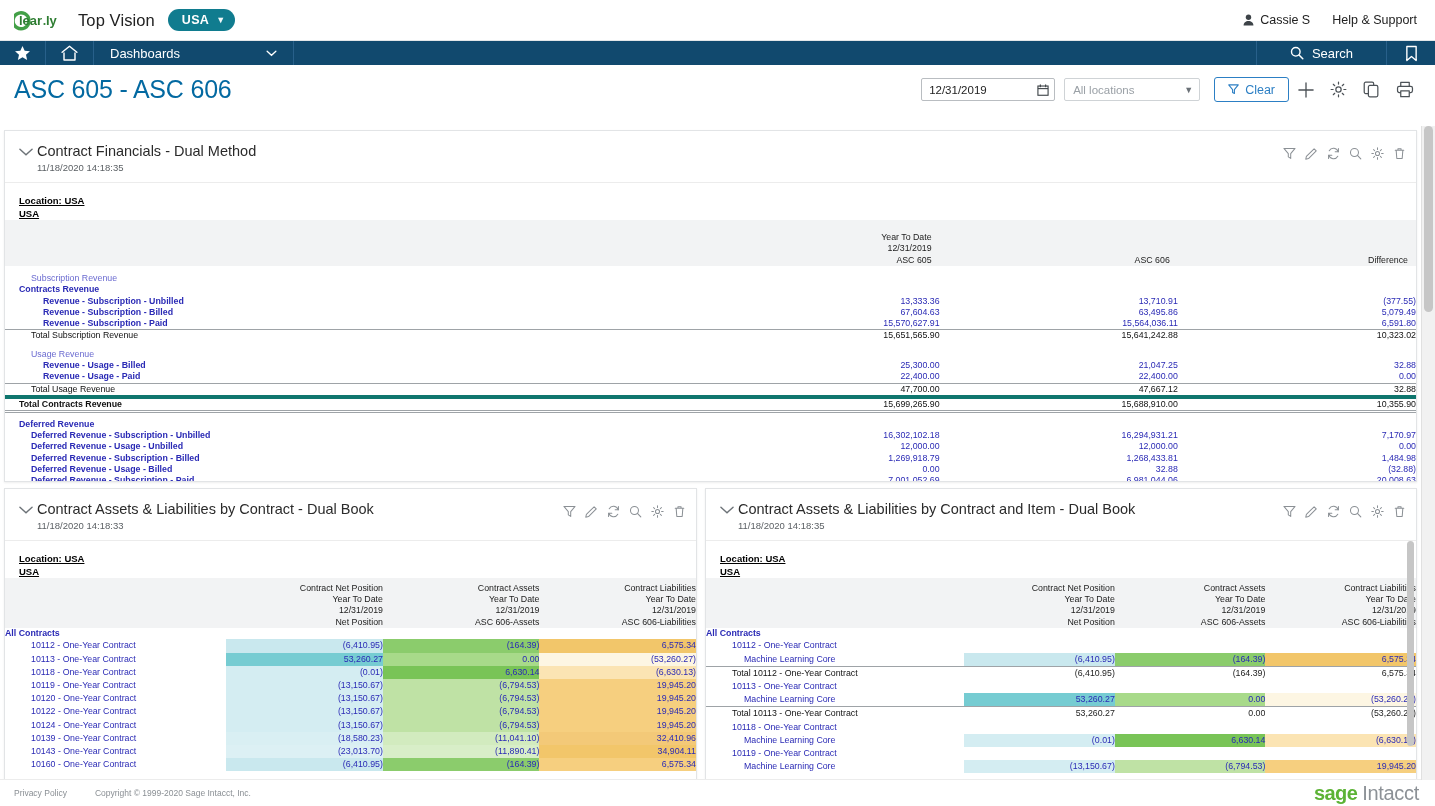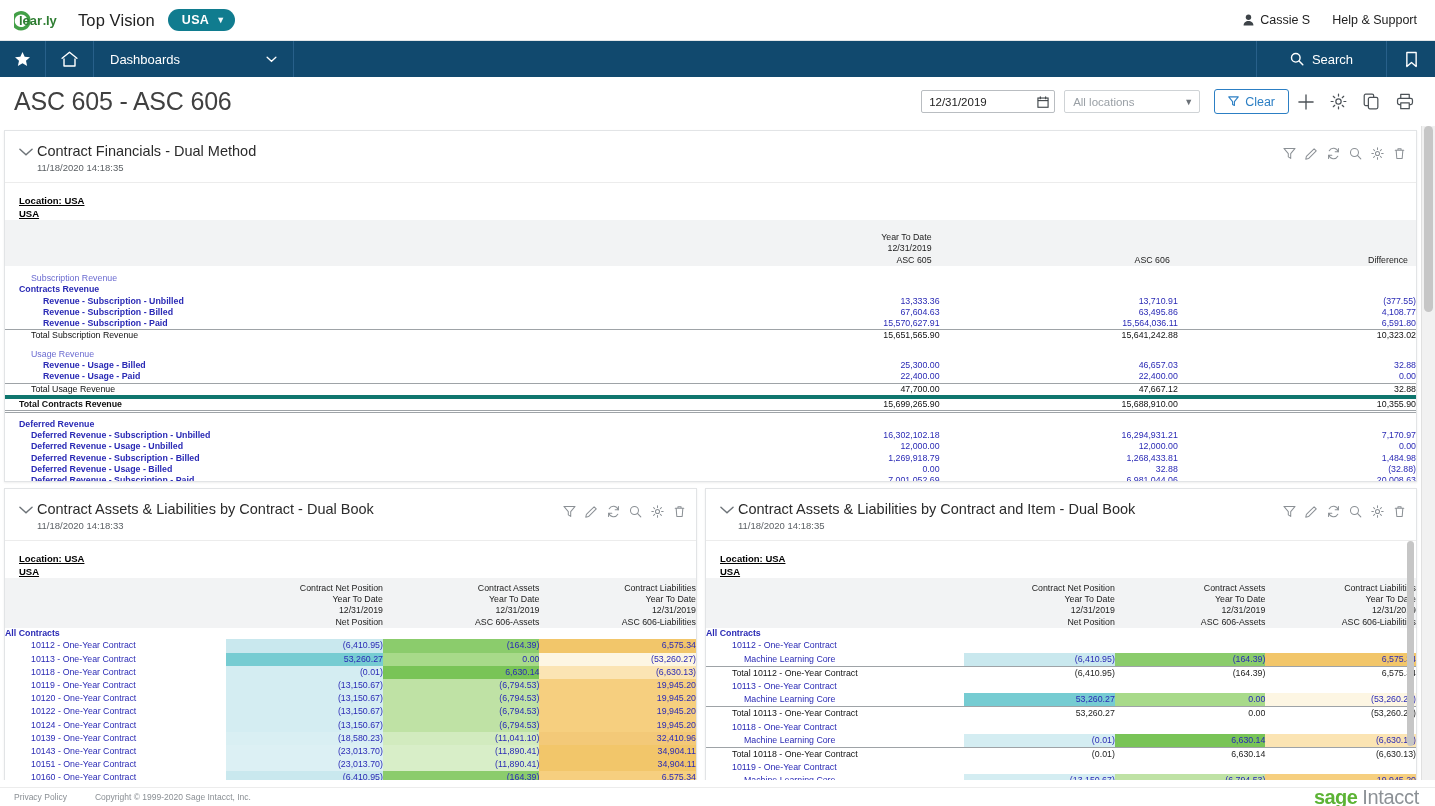--- a/index.html
+++ b/index.html
@@ -34,21 +34,21 @@
   .entity-pill .caret { font-size: 9px; opacity: .95; }
   .brand-right {
     margin-left: auto; display: flex; align-items: center; gap: 22px;
     padding-right: 4px;
   }
   .user-chip { display: flex; align-items: center; gap: 6px; font-size: 12.5px; color: #222; cursor: pointer; }
   .help-link { font-size: 12.5px; color: #222; cursor: pointer; }
 
   
   .navbar {
-    height: 36px; background: #11496e;
+    height: 24px; background: #11496e;
     display: flex; align-items: stretch;
     color: #fff;
   }
   .nav-cell {
     display: flex; align-items: center; justify-content: center;
     border-right: 1px solid #28608a; cursor: pointer;
   }
   .nav-star { width: 46px; }
   .nav-home { width: 48px; }
   .nav-dash {
@@ -62,21 +62,21 @@
   .nav-book { width: 48px; border-right: none; }
   .navbar svg { display: block; }
 
   
   .titlerow {
     height: 49px; background: #fff;
     display: flex; align-items: center;
     padding: 0 14px 0 14px;
     position: relative;
   }
-  .page-title { font-size: 25px; color: #404040; font-weight: 400; letter-spacing: -.2px; }
+  .page-title { font-size: 25px; color: #0369a1; font-weight: 400; letter-spacing: -.2px; }
   .title-tools { margin-left: auto; display: flex; align-items: center; gap: 0; }
   .date-field {
     width: 134px; height: 23px; border: 1px solid #b9bdc1; border-radius: 2px;
     display: flex; align-items: center; padding: 0 5px 0 7px;
     font-size: 11.5px; color: #222; background: #fff; cursor: text;
   }
   .date-field .val { flex: 1; }
   .loc-select {
     width: 136px; height: 23px; border: 1px solid #cfd3d6; border-radius: 2px;
     display: flex; align-items: center; padding: 0 6px 0 8px;
@@ -151,21 +151,21 @@
   .bold { font-weight: 700; }
   .tl-thin td { border-top: 1px solid #9ea3a7; }
   .tl-dbl td { border-top: 4px solid #0f766e; border-bottom: 3px double #9ea3a7; }
   .rowgap td { height: 7px; }
 
   
   .hc { text-align: right; padding-right: 8px; font-size: 8.8px; line-height: 13.2px; color: #2a2ab5; }
 
   
   .footer {
-    position: absolute; left: 0; right: 0; bottom: 0; height: 19px;
+    position: absolute; left: 0; right: 0; bottom: 0; height: 27px;
     background: #fff; border-top: 1px solid #ececec;
     display: flex; align-items: center; padding: 0 14px;
     z-index: 30;
   }
   .footer a, .footer span { font-size: 8.5px; color: #8a8f94; text-decoration: none; }
   .footer .priv { margin-right: 28px; cursor: pointer; }
   .sage-logo { margin-left: auto; display: flex; align-items: baseline; gap: 5px; padding-right: 2px; }
   .sage-logo .sage { color: #5cb335; font-size: 20px; font-weight: 700; letter-spacing: -.6px; }
   .sage-logo .intacct { color: #8c9196; font-size: 20px; font-weight: 400; letter-spacing: -.3px; }
 </style>
@@ -372,21 +372,21 @@
             <tr>
               <td class="lbl blue bold" style="padding-left:38px"><span>Revenue - Subscription - Unbilled</span></td>
               <td class="num blue"><span>13,333.36</span></td>
               <td class="num blue"><span>13,710.91</span></td>
               <td class="num blue"><span>(377.55)</span></td>
             </tr>
             <tr>
               <td class="lbl blue bold" style="padding-left:38px"><span>Revenue - Subscription - Billed</span></td>
               <td class="num blue"><span>67,604.63</span></td>
               <td class="num blue"><span>63,495.86</span></td>
-              <td class="num blue"><span>4,108.77</span></td>
+              <td class="num blue"><span>5,079.49</span></td>
             </tr>
             <tr>
               <td class="lbl blue bold" style="padding-left:38px"><span>Revenue - Subscription - Paid</span></td>
               <td class="num blue"><span>15,570,627.91</span></td>
               <td class="num blue"><span>15,564,036.11</span></td>
               <td class="num blue"><span>6,591.80</span></td>
             </tr>
             <tr class="tl-thin">
               <td class="lbl dark" style="padding-left:26px"><span>Total Subscription Revenue</span></td>
               <td class="num dark"><span>15,651,565.90</span></td>
@@ -398,21 +398,21 @@
             </tr>
             <tr>
               <td class="lbl lightblue" style="padding-left:26px"><span>Usage Revenue</span></td>
               <td class="num dark"><span></span></td>
               <td class="num dark"><span></span></td>
               <td class="num dark"><span></span></td>
             </tr>
             <tr>
               <td class="lbl blue bold" style="padding-left:38px"><span>Revenue - Usage - Billed</span></td>
               <td class="num blue"><span>25,300.00</span></td>
-              <td class="num blue"><span>46,657.03</span></td>
+              <td class="num blue"><span>21,047.25</span></td>
               <td class="num blue"><span>32.88</span></td>
             </tr>
             <tr>
               <td class="lbl blue bold" style="padding-left:38px"><span>Revenue - Usage - Paid</span></td>
               <td class="num blue"><span>22,400.00</span></td>
               <td class="num blue"><span>22,400.00</span></td>
               <td class="num blue"><span>0.00</span></td>
             </tr>
             <tr class="tl-thin">
               <td class="lbl dark" style="padding-left:26px"><span>Total Usage Revenue</span></td>
@@ -600,26 +600,20 @@
               <td class="hc" style="background:#d2ebbf; color:#2a2ab5"><span>(11,041.10)</span></td>
               <td class="hc" style="background:#f3c978; color:#2a2ab5"><span>32,410.96</span></td>
             </tr>
             <tr>
               <td class="lbl blue" style="padding-left:26px; line-height:13.2px"><span>10143 - One-Year Contract</span></td>
               <td class="hc" style="background:#dcf0f4; color:#2a2ab5"><span>(23,013.70)</span></td>
               <td class="hc" style="background:#d8eec8; color:#2a2ab5"><span>(11,890.41)</span></td>
               <td class="hc" style="background:#f2c66a; color:#2a2ab5"><span>34,904.11</span></td>
             </tr>
             <tr>
-              <td class="lbl blue" style="padding-left:26px; line-height:13.2px"><span>10151 - One-Year Contract</span></td>
-              <td class="hc" style="background:#dcf0f4; color:#2a2ab5"><span>(23,013.70)</span></td>
-              <td class="hc" style="background:#d8eec8; color:#2a2ab5"><span>(11,890.41)</span></td>
-              <td class="hc" style="background:#f2c66a; color:#2a2ab5"><span>34,904.11</span></td>
-            </tr>
-            <tr>
               <td class="lbl blue" style="padding-left:26px; line-height:13.2px"><span>10160 - One-Year Contract</span></td>
               <td class="hc" style="background:#c9e8ee; color:#2a2ab5"><span>(6,410.95)</span></td>
               <td class="hc" style="background:#8bcc6c; color:#2a2ab5"><span>(164.39)</span></td>
               <td class="hc" style="background:#f6cf7f; color:#2a2ab5"><span>6,575.34</span></td>
             </tr>
           </tbody>
       </table>
     </div>
   </div>
 
@@ -746,26 +740,20 @@
               <td class="hc" style="background:transparent; color:#2a2ab5"><span></span></td>
               <td class="hc" style="background:transparent; color:#2a2ab5"><span></span></td>
               <td class="hc" style="background:transparent; color:#2a2ab5"><span></span></td>
             </tr>
             <tr>
               <td class="lbl blue" style="padding-left:38px; line-height:13.2px"><span>Machine Learning Core</span></td>
               <td class="hc" style="background:#d4edf2; color:#2a2ab5"><span>(0.01)</span></td>
               <td class="hc" style="background:#79c457; color:#2a2ab5"><span>6,630.14</span></td>
               <td class="hc" style="background:#fbe4b3; color:#2a2ab5"><span>(6,630.13)</span></td>
             </tr>
-            <tr class="tl-thin">
-              <td class="lbl dark" style="padding-left:26px; line-height:13.2px"><span>Total 10118 - One-Year Contract</span></td>
-              <td class="hc" style="background:transparent; color:#1c1c1c"><span>(0.01)</span></td>
-              <td class="hc" style="background:transparent; color:#1c1c1c"><span>6,630.14</span></td>
-              <td class="hc" style="background:transparent; color:#1c1c1c"><span>(6,630.13)</span></td>
-            </tr>
             <tr>
               <td class="lbl blue" style="padding-left:26px; line-height:13.2px"><span>10119 - One-Year Contract</span></td>
               <td class="hc" style="background:transparent; color:#2a2ab5"><span></span></td>
               <td class="hc" style="background:transparent; color:#2a2ab5"><span></span></td>
               <td class="hc" style="background:transparent; color:#2a2ab5"><span></span></td>
             </tr>
             <tr>
               <td class="lbl blue" style="padding-left:38px; line-height:13.2px"><span>Machine Learning Core</span></td>
               <td class="hc" style="background:#d4edf2; color:#2a2ab5"><span>(13,150.67)</span></td>
               <td class="hc" style="background:#bfe2a5; color:#2a2ab5"><span>(6,794.53)</span></td>

